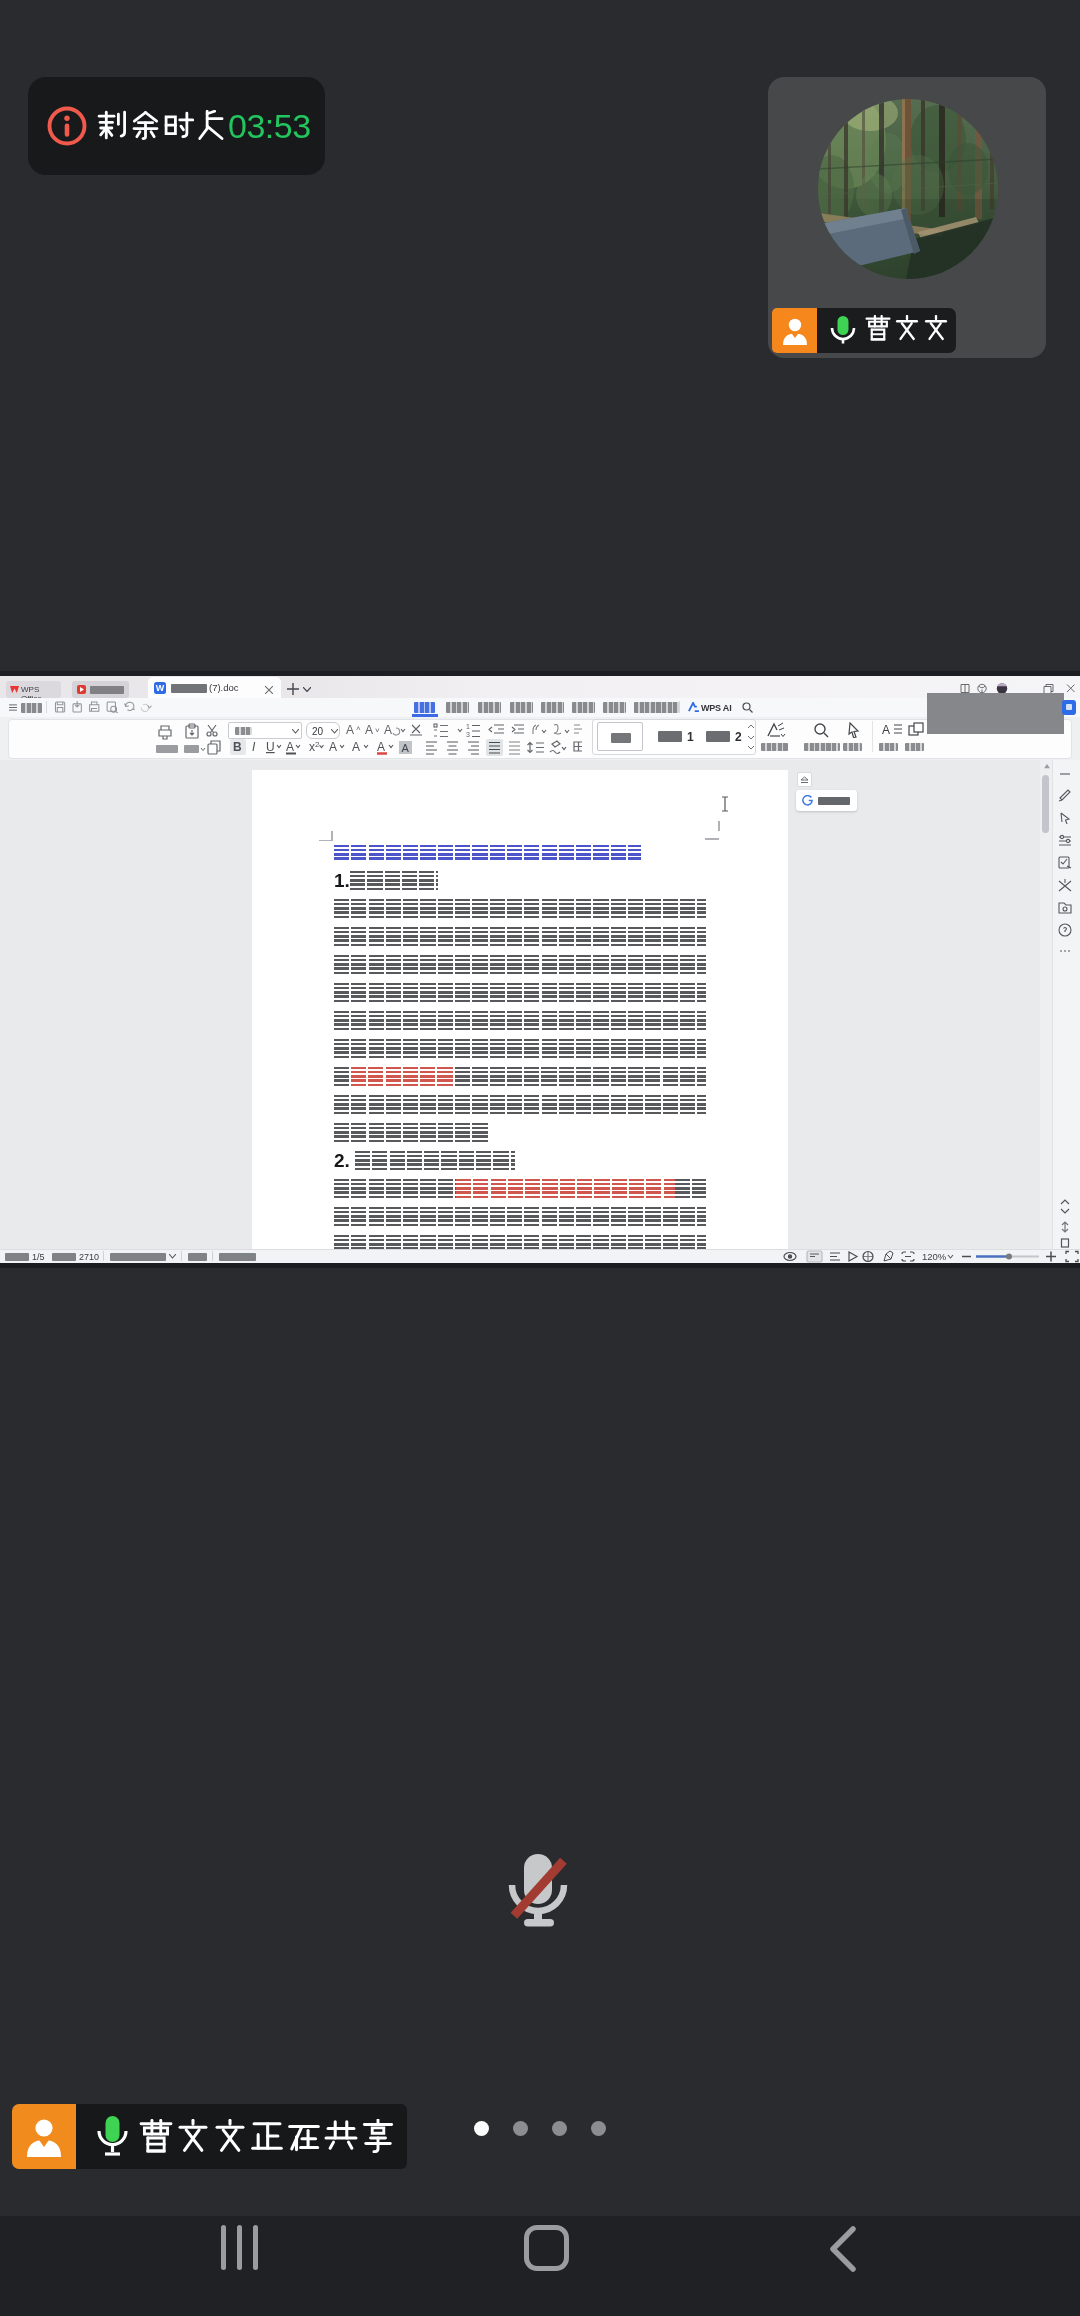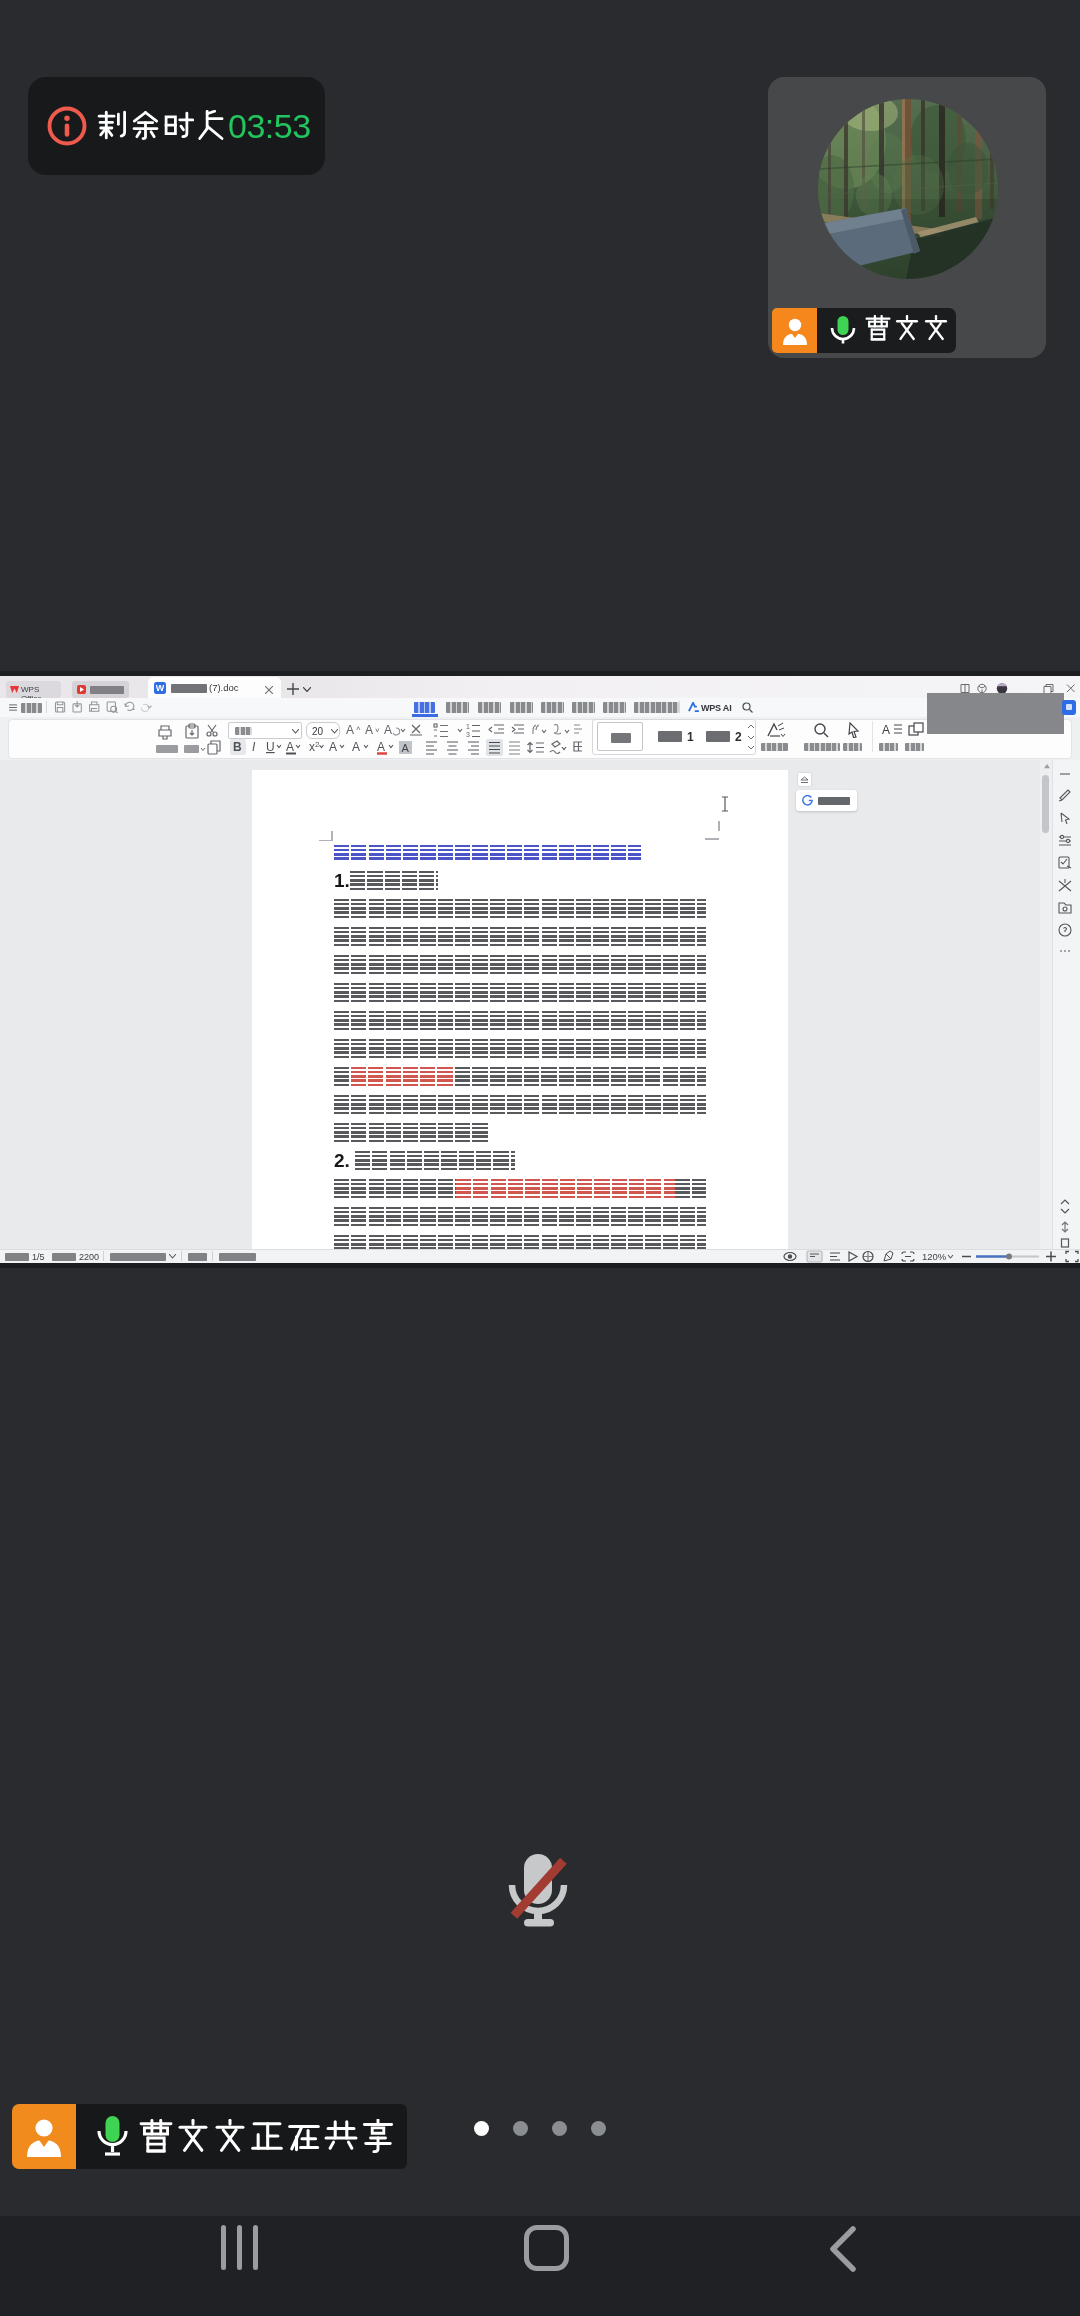--- a/index.html
+++ b/index.html
@@ -528,21 +528,21 @@
   <path d="M4 26 L7 23 L10 26 M7 23 V33 M4 30 L7 33 L10 30" opacity=".8"></path>
   <rect x="3.5" y="40" width="7" height="8"></rect>
   <path d="M4 55 L7 57 L10 55" opacity=".8"></path>
   </g>
 </svg>
 
 <div class="a" style="left:0;top:578px;width:1080px;height:14px;background:#f2f3f4;border-top:1px solid #dcdde0"></div>
 <span class="tb" style="position:absolute;left:5px;top:581.5px;width:24px;height:8px;background:rgba(58,61,66,.62)"></span>
 <div class="a" style="left:32px;top:580.5px;font-size:9px;color:#3a3d42">1/5</div>
 <span class="tb" style="position:absolute;left:52px;top:581.5px;width:24px;height:8px;background:rgba(58,61,66,.62)"></span>
-<div class="a" style="left:79px;top:580.5px;font-size:9px;color:#3a3d42">2200</div>
+<div class="a" style="left:79px;top:580.5px;font-size:9px;color:#3a3d42">2710</div>
 <div class="a" style="left:103px;top:580px;width:1px;height:10px;background:#cfd1d4"></div>
 <span class="tb" style="position:absolute;left:110px;top:581.5px;width:56px;height:8px;background:rgba(58,61,66,.62)"></span>
 <svg class="a" style="left:169px;top:583px" width="7" height="5" viewBox="0 0 7 5">
       <path d="M0 0 L3.5 4 L7 0" fill="none" stroke="#55585c" stroke-width="1.1"></path>
     </svg>
 <div class="a" style="left:181px;top:580px;width:1px;height:10px;background:#cfd1d4"></div>
 <span class="tb" style="position:absolute;left:188px;top:581.5px;width:19px;height:8px;background:rgba(58,61,66,.62)"></span>
 <div class="a" style="left:212px;top:580px;width:1px;height:10px;background:#cfd1d4"></div>
 <span class="tb" style="position:absolute;left:219px;top:581.5px;width:37px;height:8px;background:rgba(58,61,66,.62)"></span>
 <svg class="a" style="left:782px;top:579px" width="298px" height="13" viewBox="0 0 298 13">

